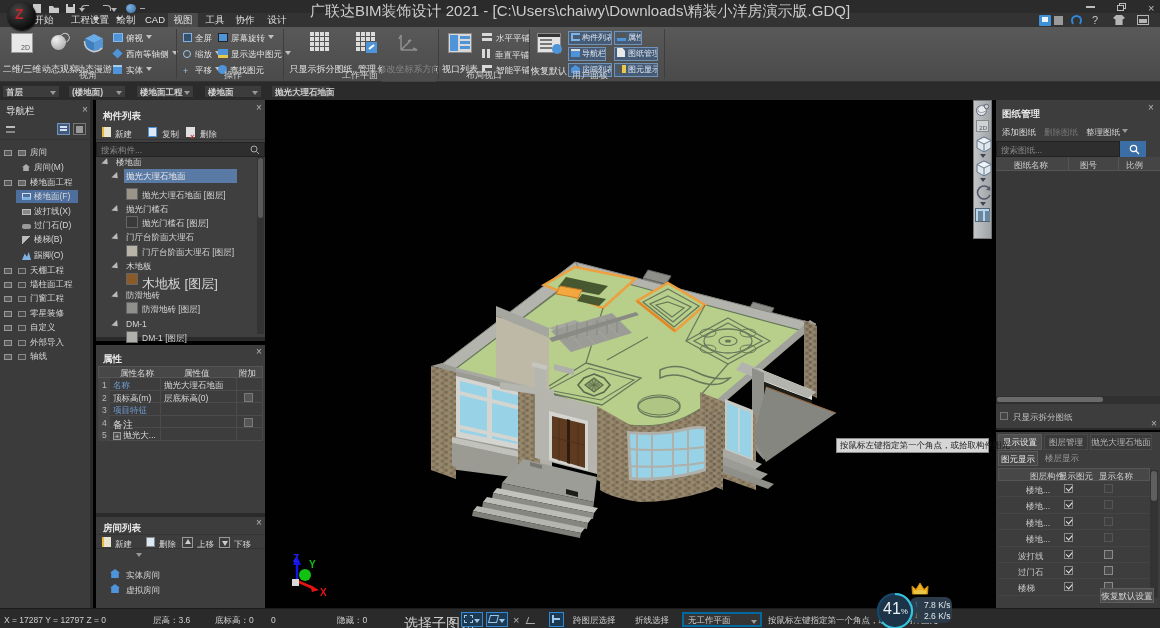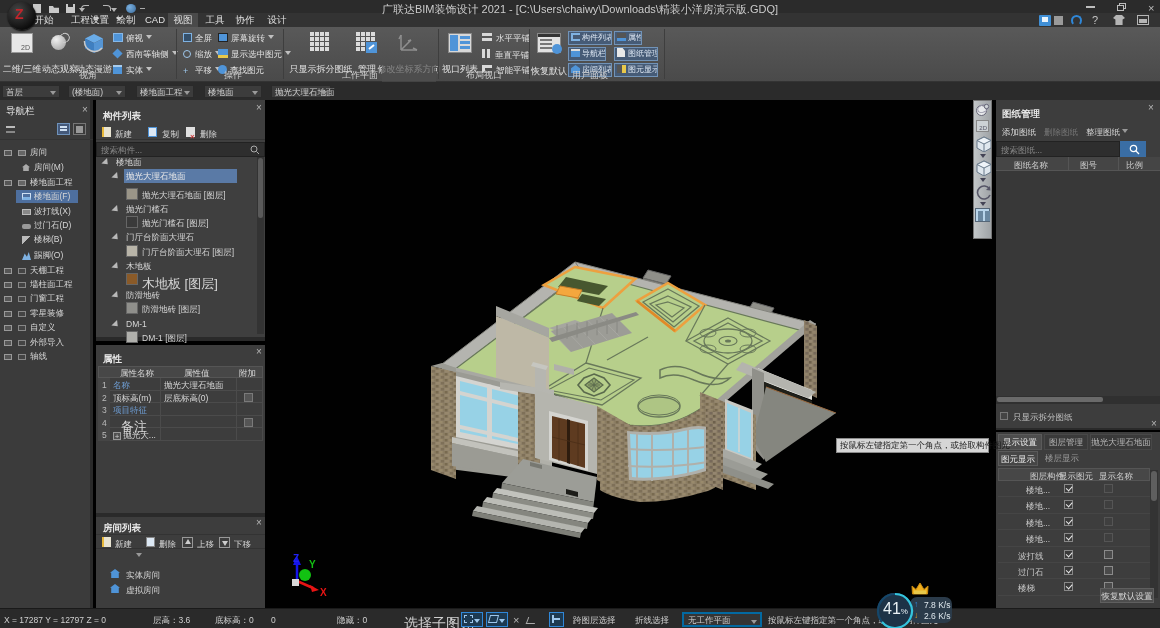--- a/index.html
+++ b/index.html
@@ -23,21 +23,21 @@
  <div class="abs" style="left:68px;top:4px;width:5px;height:3px;background:#2d2d2d;"></div>
  <div class="abs" style="left:81px;top:5px;width:8px;height:6px;border:1.5px solid #b5b5b5;border-bottom:none;border-right:none;border-radius:4px 0 0 0;"></div>
  <div class="abs" style="left:79px;top:8px;width:0;height:0;border-left:3px solid transparent;border-right:3px solid transparent;border-top:4px solid #b5b5b5;"></div>
  <div class="abs" style="left:93px;top:7px;"><span class="da"></span></div>
  <div class="abs" style="left:103px;top:5px;width:8px;height:6px;border:1.5px solid #b5b5b5;border-bottom:none;border-left:none;border-radius:0 4px 0 0;"></div>
  <div class="abs" style="left:111px;top:8px;width:0;height:0;border-left:3px solid transparent;border-right:3px solid transparent;border-top:4px solid #b5b5b5;"></div>
  <div class="abs" style="left:116px;top:7px;"><span class="da"></span></div>
  <div class="abs" style="left:126px;top:4px;width:10px;height:9px;border-radius:50%;background:radial-gradient(circle at 35% 35%,#7ab0e0,#3a6a9a);"></div>
  <div class="abs" style="left:140px;top:8px;width:5px;height:1px;background:#aaa;"></div>
 
- <div class="abs tx" style="left:50%;top:2px;transform:translateX(-50%);font-size:11px;color:#cccccc;">广联达BIM装饰设计 2021 - [C:\Users\chaiwy\Downloads\精装小洋房演示版.GDQ]</div>
+ <div class="abs tx" style="left:50%;top:2px;transform:translateX(-50%);font-size:15px;color:#cccccc;">广联达BIM装饰设计 2021 - [C:\Users\chaiwy\Downloads\精装小洋房演示版.GDQ]</div>
 
  <div class="abs" style="left:1086px;top:6px;width:9px;height:2px;background:#bdbdbd;"></div>
  <div class="abs" style="left:1119px;top:3px;width:7px;height:6px;border:1px solid #bdbdbd;"></div>
  <div class="abs" style="left:1117px;top:5px;width:7px;height:6px;border:1px solid #bdbdbd;background:#2d2d2d;"></div>
  <div class="abs" style="left:1148px;top:2px;color:#bdbdbd;font-size:11px;">×</div>
 
  <div class="abs" style="left:1039px;top:15px;width:12px;height:11px;background:#3f8fd6;border-radius:1px;"></div>
  <div class="abs" style="left:1042px;top:17px;width:6px;height:5px;background:#eaf4fc;"></div>
  <div class="abs" style="left:1054px;top:16px;width:9px;height:9px;background:#9a9a9a;"></div>
  <div class="abs" style="left:1071px;top:15px;width:11px;height:11px;border-radius:50%;border:2.5px solid #2f87d8;border-bottom-color:transparent;"></div>
@@ -177,21 +177,21 @@
     </div>
     <div class="abs tx" style="left:568px;top:4px;width:44px;height:14px;background:#465b76;border:1px solid #7193b8;font-size:8px;color:#dce6f2;line-height:12px;padding-left:2px;overflow:hidden;"><span style="display:inline-block;width:9px;height:8px;border-left:2px solid #7fb2e2;border-top:2px solid #7fb2e2;border-bottom:2px solid #7fb2e2;margin-right:2px;vertical-align:-1px;"></span>构件列表</div>
     <div class="abs tx" style="left:614px;top:4px;width:28px;height:14px;background:#465b76;border:1px solid #7193b8;font-size:8px;color:#dce6f2;line-height:12px;padding-left:2px;overflow:hidden;"><span style="display:inline-block;width:9px;height:8px;background:#555;border-bottom:3px solid #4f94d8;margin-right:2px;vertical-align:-1px;"></span>属性</div>
     <div class="abs tx" style="left:568px;top:20px;width:38px;height:14px;background:#465b76;border:1px solid #7193b8;font-size:8px;color:#dce6f2;line-height:12px;padding-left:2px;overflow:hidden;"><span style="display:inline-block;width:9px;height:8px;background:#4f94d8;border-top:2px solid #ddd;margin-right:2px;vertical-align:-1px;"></span>导航栏</div>
     <div class="abs tx" style="left:614px;top:20px;width:44px;height:14px;background:#465b76;border:1px solid #7193b8;font-size:8px;color:#dce6f2;line-height:12px;padding-left:2px;overflow:hidden;"><span style="display:inline-block;width:8px;height:9px;background:#e8e8e8;clip-path:polygon(0 0,70% 0,100% 30%,100% 100%,0 100%);margin-right:3px;vertical-align:-1px;"></span>图纸管理</div>
     <div class="abs tx" style="left:568px;top:36px;width:44px;height:14px;background:#465b76;border:1px solid #7193b8;font-size:8px;color:#dce6f2;line-height:12px;padding-left:2px;overflow:hidden;"><span style="display:inline-block;width:9px;height:8px;background:#4f94d8;clip-path:polygon(50% 0,100% 40%,100% 100%,0 100%,0 40%);margin-right:2px;vertical-align:-1px;"></span>房间列表</div>
     <div class="abs tx" style="left:614px;top:36px;width:44px;height:14px;background:#465b76;border:1px solid #7193b8;font-size:8px;color:#dce6f2;line-height:12px;padding-left:2px;overflow:hidden;"><span style="display:inline-block;width:9px;height:8px;background:#555;border-right:4px solid #e8c84a;margin-right:2px;vertical-align:-1px;"></span>图元显示</div>
     <div class="abs" style="left:664px;top:2px;width:1px;height:50px;background:#3e3e3e;"></div>
     <div class="abs tx" style="left:590px;top:42px;transform:translateX(-50%);font-size:9px;color:#cfcfcf;">用户面板</div>
   </div>
-<div class="abs" style="left:0;top:82px;width:1160px;height:18px;background:#2b2b2b;">
+<div class="abs" style="left:0;top:82px;width:1160px;height:18px;background:#2b2b2b;font-weight:bold;">
     <div class="abs tx" style="left:2px;top:3px;width:58px;height:13px;background:#3c3c3c;border:1px solid #2a2a2a;font-size:8.5px;color:#d0d0d0;line-height:12px;padding-left:3px;">首层<span class="da" style="position:absolute;right:3px;top:5px;border-top-color:#9a9a9a;"></span></div>
     <div class="abs tx" style="left:68px;top:3px;width:58px;height:13px;background:#3c3c3c;border:1px solid #2a2a2a;font-size:8.5px;color:#d0d0d0;line-height:12px;padding-left:3px;">(楼地面)<span class="da" style="position:absolute;right:3px;top:5px;border-top-color:#9a9a9a;"></span></div>
     <div class="abs tx" style="left:136px;top:3px;width:58px;height:13px;background:#3c3c3c;border:1px solid #2a2a2a;font-size:8.5px;color:#d0d0d0;line-height:12px;padding-left:3px;">楼地面工程<span class="da" style="position:absolute;right:3px;top:5px;border-top-color:#9a9a9a;"></span></div>
     <div class="abs tx" style="left:204px;top:3px;width:58px;height:13px;background:#3c3c3c;border:1px solid #2a2a2a;font-size:8.5px;color:#d0d0d0;line-height:12px;padding-left:3px;">楼地面<span class="da" style="position:absolute;right:3px;top:5px;border-top-color:#9a9a9a;"></span></div>
     <div class="abs tx" style="left:271px;top:3px;width:60px;height:13px;background:#3c3c3c;border:1px solid #2a2a2a;font-size:8.5px;color:#d0d0d0;line-height:12px;padding-left:3px;">抛光大理石地面<span class="da" style="position:absolute;right:3px;top:5px;border-top-color:#9a9a9a;"></span></div>
   </div>
 <div class="abs" style="left:0;top:100px;width:93px;height:508px;background:#3b3b3b;border-right:3px solid #2a2a2a;">
     <div class="abs tx" style="left:6px;top:5px;font-size:9.5px;color:#e8e8e8;">导航栏</div>
     <div class="xbtn" style="left:82px;top:6px;">×</div>
     <div class="abs" style="left:0;top:20px;width:93px;height:20px;border-bottom:1px solid #333;">
@@ -319,21 +319,21 @@
     <div class="chk" style="left:148px;top:47.6px;"></div>
     <div class="abs" style="left:2px;top:58.2px;width:165px;height:12.6px;border:1px solid #4b4b4b;border-top:none;"></div>
     <div class="abs" style="left:2px;top:58.2px;width:12px;height:12.6px;background:#454545;"></div>
     <div class="abs tx" style="left:6px;top:60.2px;font-size:8.5px;color:#bbb;">3</div>
     <div class="abs tx" style="left:17px;top:60.2px;font-size:8.5px;color:#6f9fd6;">项目特征</div>
     <div class="abs" style="left:64px;top:58.2px;width:1px;height:12.6px;background:#4b4b4b;"></div>
     <div class="abs" style="left:140px;top:58.2px;width:1px;height:12.6px;background:#4b4b4b;"></div>
     <div class="abs" style="left:2px;top:70.8px;width:165px;height:12.6px;border:1px solid #4b4b4b;border-top:none;"></div>
     <div class="abs" style="left:2px;top:70.8px;width:12px;height:12.6px;background:#454545;"></div>
     <div class="abs tx" style="left:6px;top:72.8px;font-size:8.5px;color:#bbb;">4</div>
-    <div class="abs tx" style="left:17px;top:72.8px;font-size:13px;color:#d8d8d8;margin-left:8px;">备注</div>
+    <div class="abs tx" style="left:17px;top:72.8px;font-size:10px;color:#d8d8d8;">备注</div>
     <div class="abs" style="left:64px;top:70.8px;width:1px;height:12.6px;background:#4b4b4b;"></div>
     <div class="abs" style="left:140px;top:70.8px;width:1px;height:12.6px;background:#4b4b4b;"></div>
     <div class="chk" style="left:148px;top:72.8px;"></div>
     <div class="abs" style="left:2px;top:83.39999999999999px;width:165px;height:12.6px;border:1px solid #4b4b4b;border-top:none;"></div>
     <div class="abs" style="left:2px;top:83.39999999999999px;width:12px;height:12.6px;background:#454545;"></div>
     <div class="abs tx" style="left:6px;top:85.39999999999999px;font-size:8.5px;color:#bbb;">5</div>
     <div class="abs tx" style="left:17px;top:85.39999999999999px;font-size:8.5px;color:#d8d8d8;"><span style="display:inline-block;width:8px;height:8px;border:1px solid #999;background:#505050;text-align:center;line-height:7px;font-size:8px;color:#ccc;vertical-align:-1px;">+</span> 抛光大...</div>
     <div class="abs" style="left:64px;top:83.39999999999999px;width:1px;height:12.6px;background:#4b4b4b;"></div>
     <div class="abs" style="left:140px;top:83.39999999999999px;width:1px;height:12.6px;background:#4b4b4b;"></div>
   </div>

